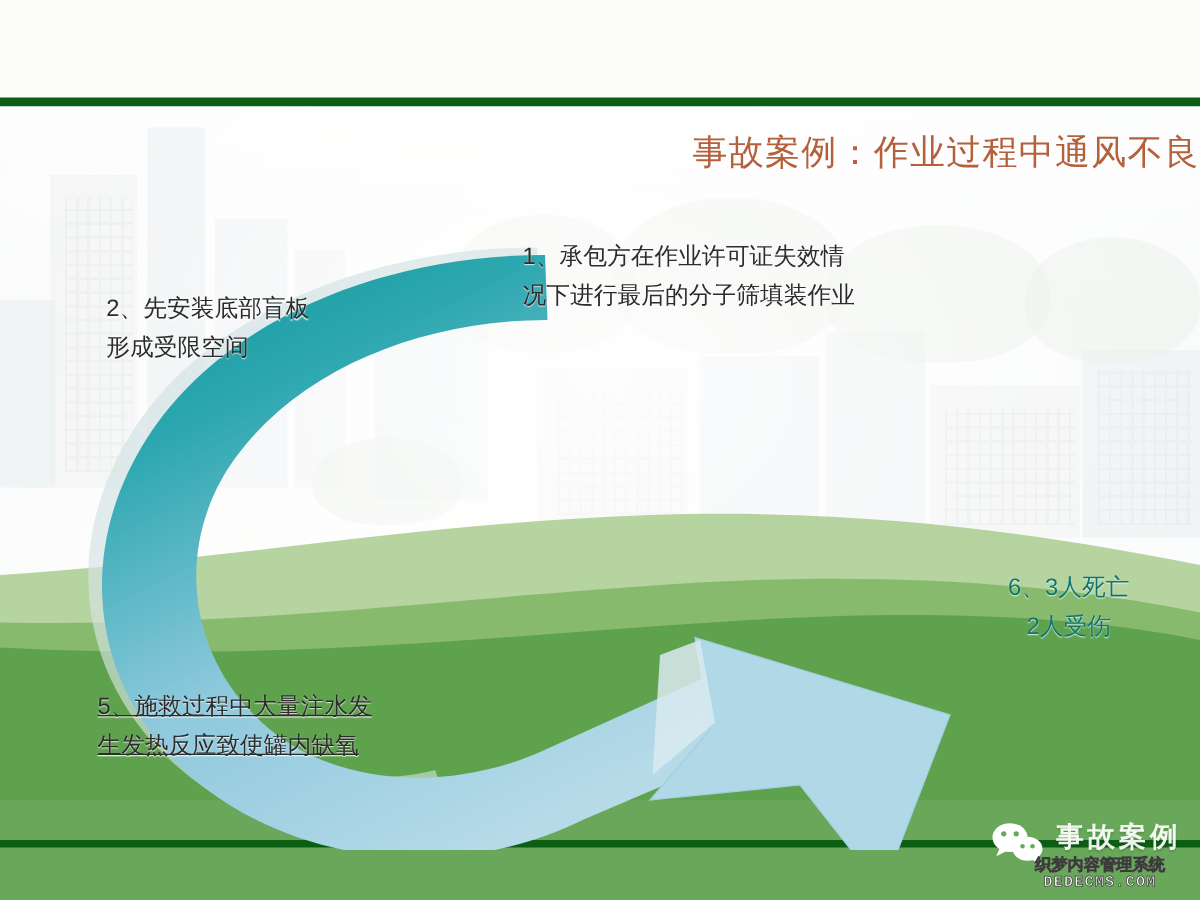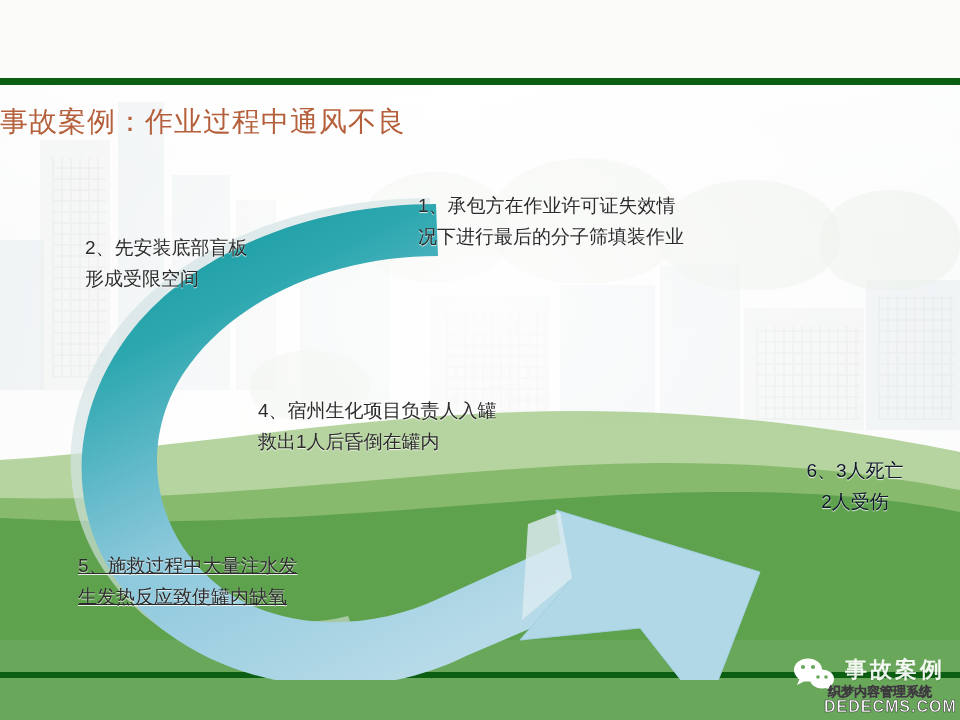--- a/index.html
+++ b/index.html
@@ -51,51 +51,51 @@
   
   .footband{position:absolute;left:0;top:640px;width:960px;height:80px;background:#69a85a;}
   .footrule{position:absolute;left:0;top:672px;width:960px;height:6px;background:#0b5e12;}
 
   
   .arrow{position:absolute;left:0;top:80px;width:960px;height:600px;}
   .arrow svg{display:block;}
 
   
   .title{
-    position:absolute;left:0;top:103px;width:960px;text-align:left;
+    position:absolute;left:0;top:103px;width:960px;text-align:right;
     font-size:28px;color:#b5603c;letter-spacing:1px;
     font-family:"Liberation Sans","DejaVu Sans",sans-serif;
     text-shadow:0 1px 0 rgba(255,255,255,.8);
   }
   .cap{
     position:absolute;color:#2c2c2c;font-size:19px;line-height:31px;
     white-space:pre-line;text-shadow:0 1px 1px rgba(255,255,255,.85);
   }
-  .cap.red{color:#0f172a;}
+  .cap.red{color:#0f766e;}
   .c1{left:418px;top:190px;width:330px;}
   .c2{left:85px;top:212px;width:250px;margin-top:20px;}
   .c3{left:220px;top:290px;width:340px;}
   .c4{left:258px;top:395px;width:300px;}
   .c5{left:78px;top:550px;width:300px;text-decoration:underline;}
   .c6{left:775px;top:455px;width:160px;text-align:center;}
 
   
   .wxlogo{position:absolute;left:792px;top:657px;width:46px;height:36px;}
   .wxname{
     position:absolute;left:845px;top:655px;font-size:22px;color:#ffffff;
     letter-spacing:3px;font-weight:bold;opacity:.92;
     text-shadow:0 1px 2px rgba(0,0,0,.18);
   }
   .wm{
     position:absolute;left:824px;top:684px;width:112px;text-align:center;
     color:#ffffff;font-weight:bold;line-height:15px;
     -webkit-text-stroke:0.6px #3b3b3b;
   }
   .wm .l1{font-size:13px;letter-spacing:0px;display:block;}
-  .wm .l2{font-size:16px;letter-spacing:1px;display:block;font-family:Liberation Sans, sans-serif;}
+  .wm .l2{font-size:12px;letter-spacing:1px;display:block;font-family:Liberation Mono, monospace;}
 </style>
 </head>
 <body>
 
 <div id="slide">
 
   <div class="sky"></div>
   <div class="photo">
     <div class="bld" style="left:40px;  top:60px;  width:70px;  height:250px;"></div>
     <div class="bld b3" style="left:118px; top:22px;  width:46px;  height:290px;"></div>
@@ -177,22 +177,20 @@
   </div>
 
   <div class="topbar"></div>
 
   <div class="title">事故案例：作业过程中通风不良</div>
 
   <div class="cap c1">1、承包方在作业许可证失效情
 况下进行最后的分子筛填装作业</div>
   <div class="cap c2">2、先安装底部盲板
 形成受限空间</div>
-  <div class="cap c4">4、宿州生化项目负责人入罐
-救出1人后昏倒在罐内</div>
   <div class="cap c5">5、施救过程中大量注水发
 生发热反应致使罐内缺氧</div>
   <div class="cap c6 red">6、3人死亡
 2人受伤</div>
 
   <div class="wxlogo">
     <svg width="46" height="36" viewBox="0 0 46 36" xmlns="http://www.w3.org/2000/svg">
       <ellipse cx="16" cy="13" rx="14" ry="11.5" fill="#ffffff"></ellipse>
       <path d="M8,21 L5,28 L13,24 Z" fill="#ffffff"></path>
       <circle cx="11" cy="10" r="2.1" fill="#69a85a"></circle>

